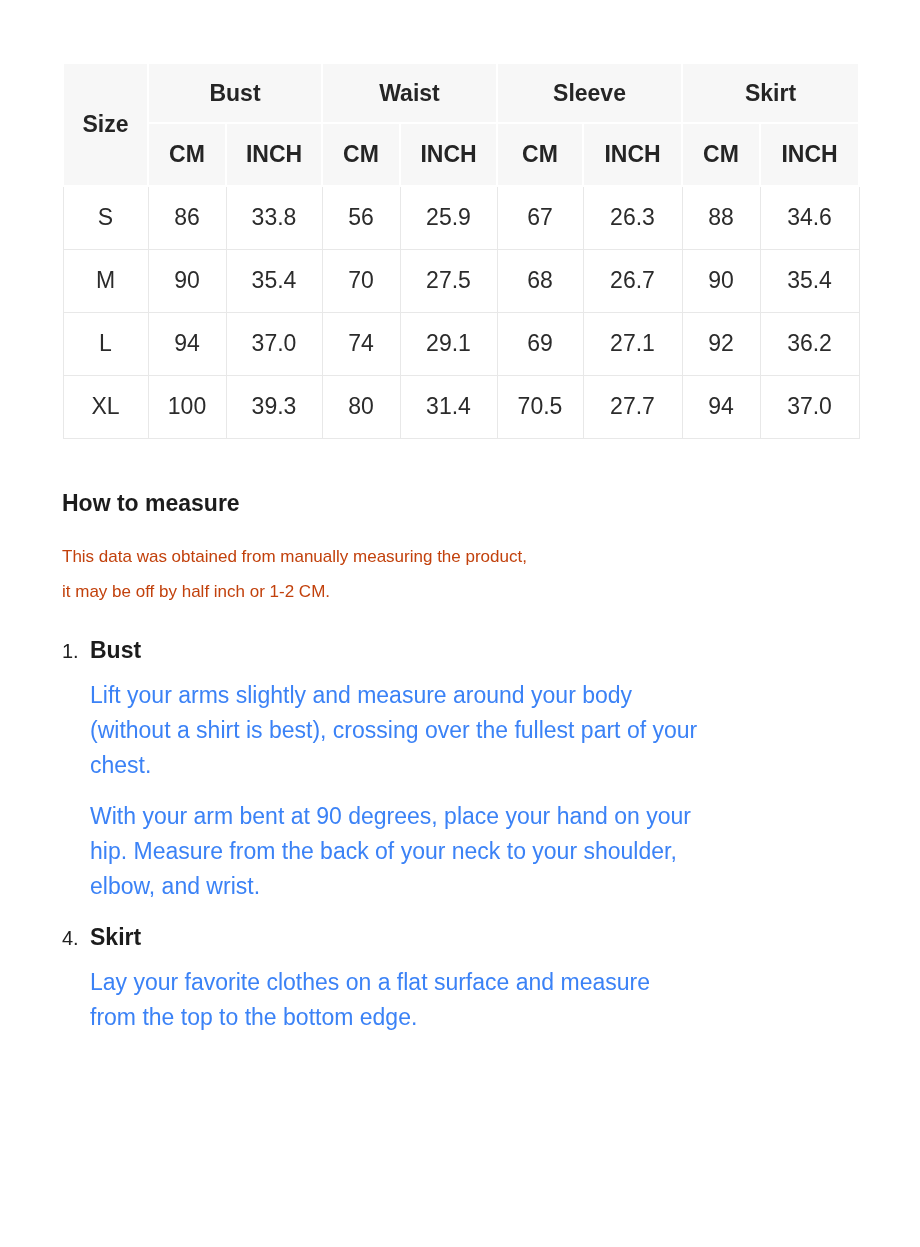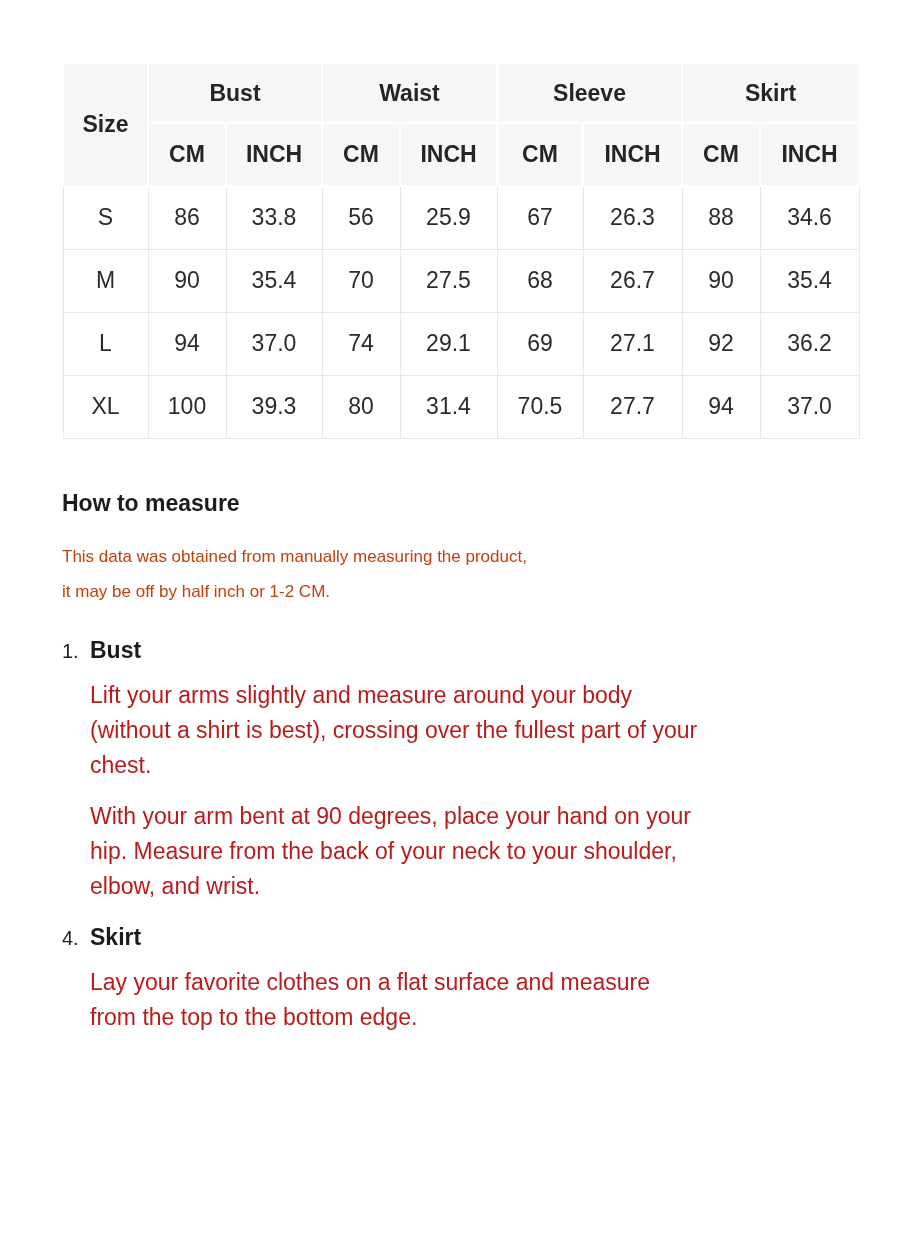--- a/index.html
+++ b/index.html
@@ -75,21 +75,21 @@
   .step-title {
     font-size: 23px;
     font-weight: 700;
     color: #1c1c1c;
   }
   .step-desc {
     font-size: 23px;
     line-height: 35px;
     margin: 8px 0 16px 28px;
     white-space: pre-line;
-    color: #b91c1c;
+    color: #3b82f6;
   }
 </style>
 </head>
 <body>
 
 <table class="size-chart">
   <colgroup>
     <col style="width:85px">
     <col style="width:78px">
       <col style="width:96px">

